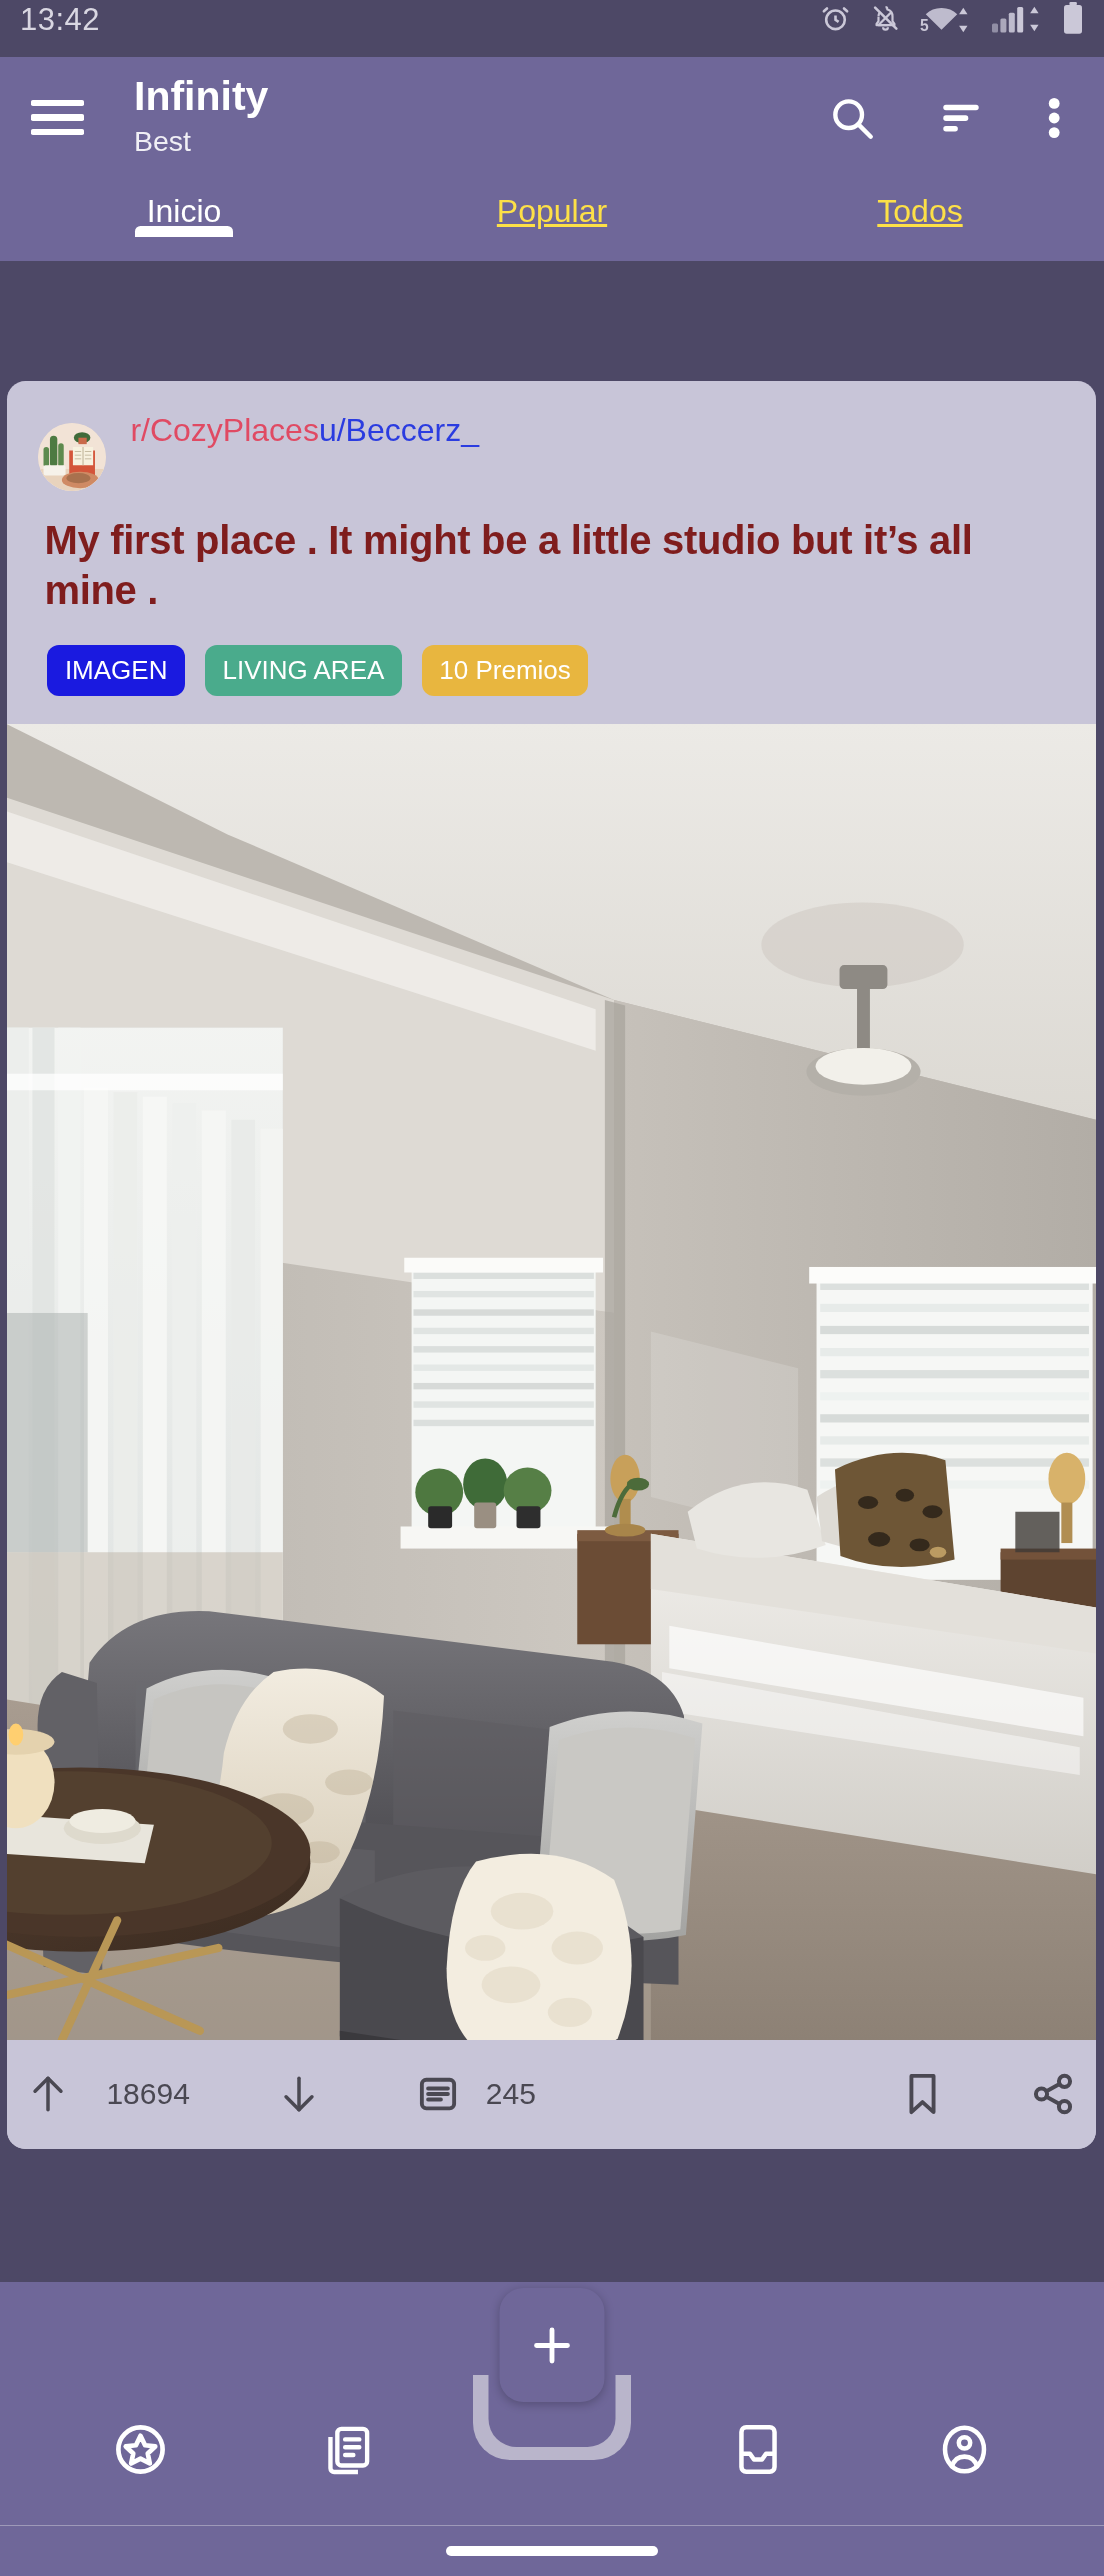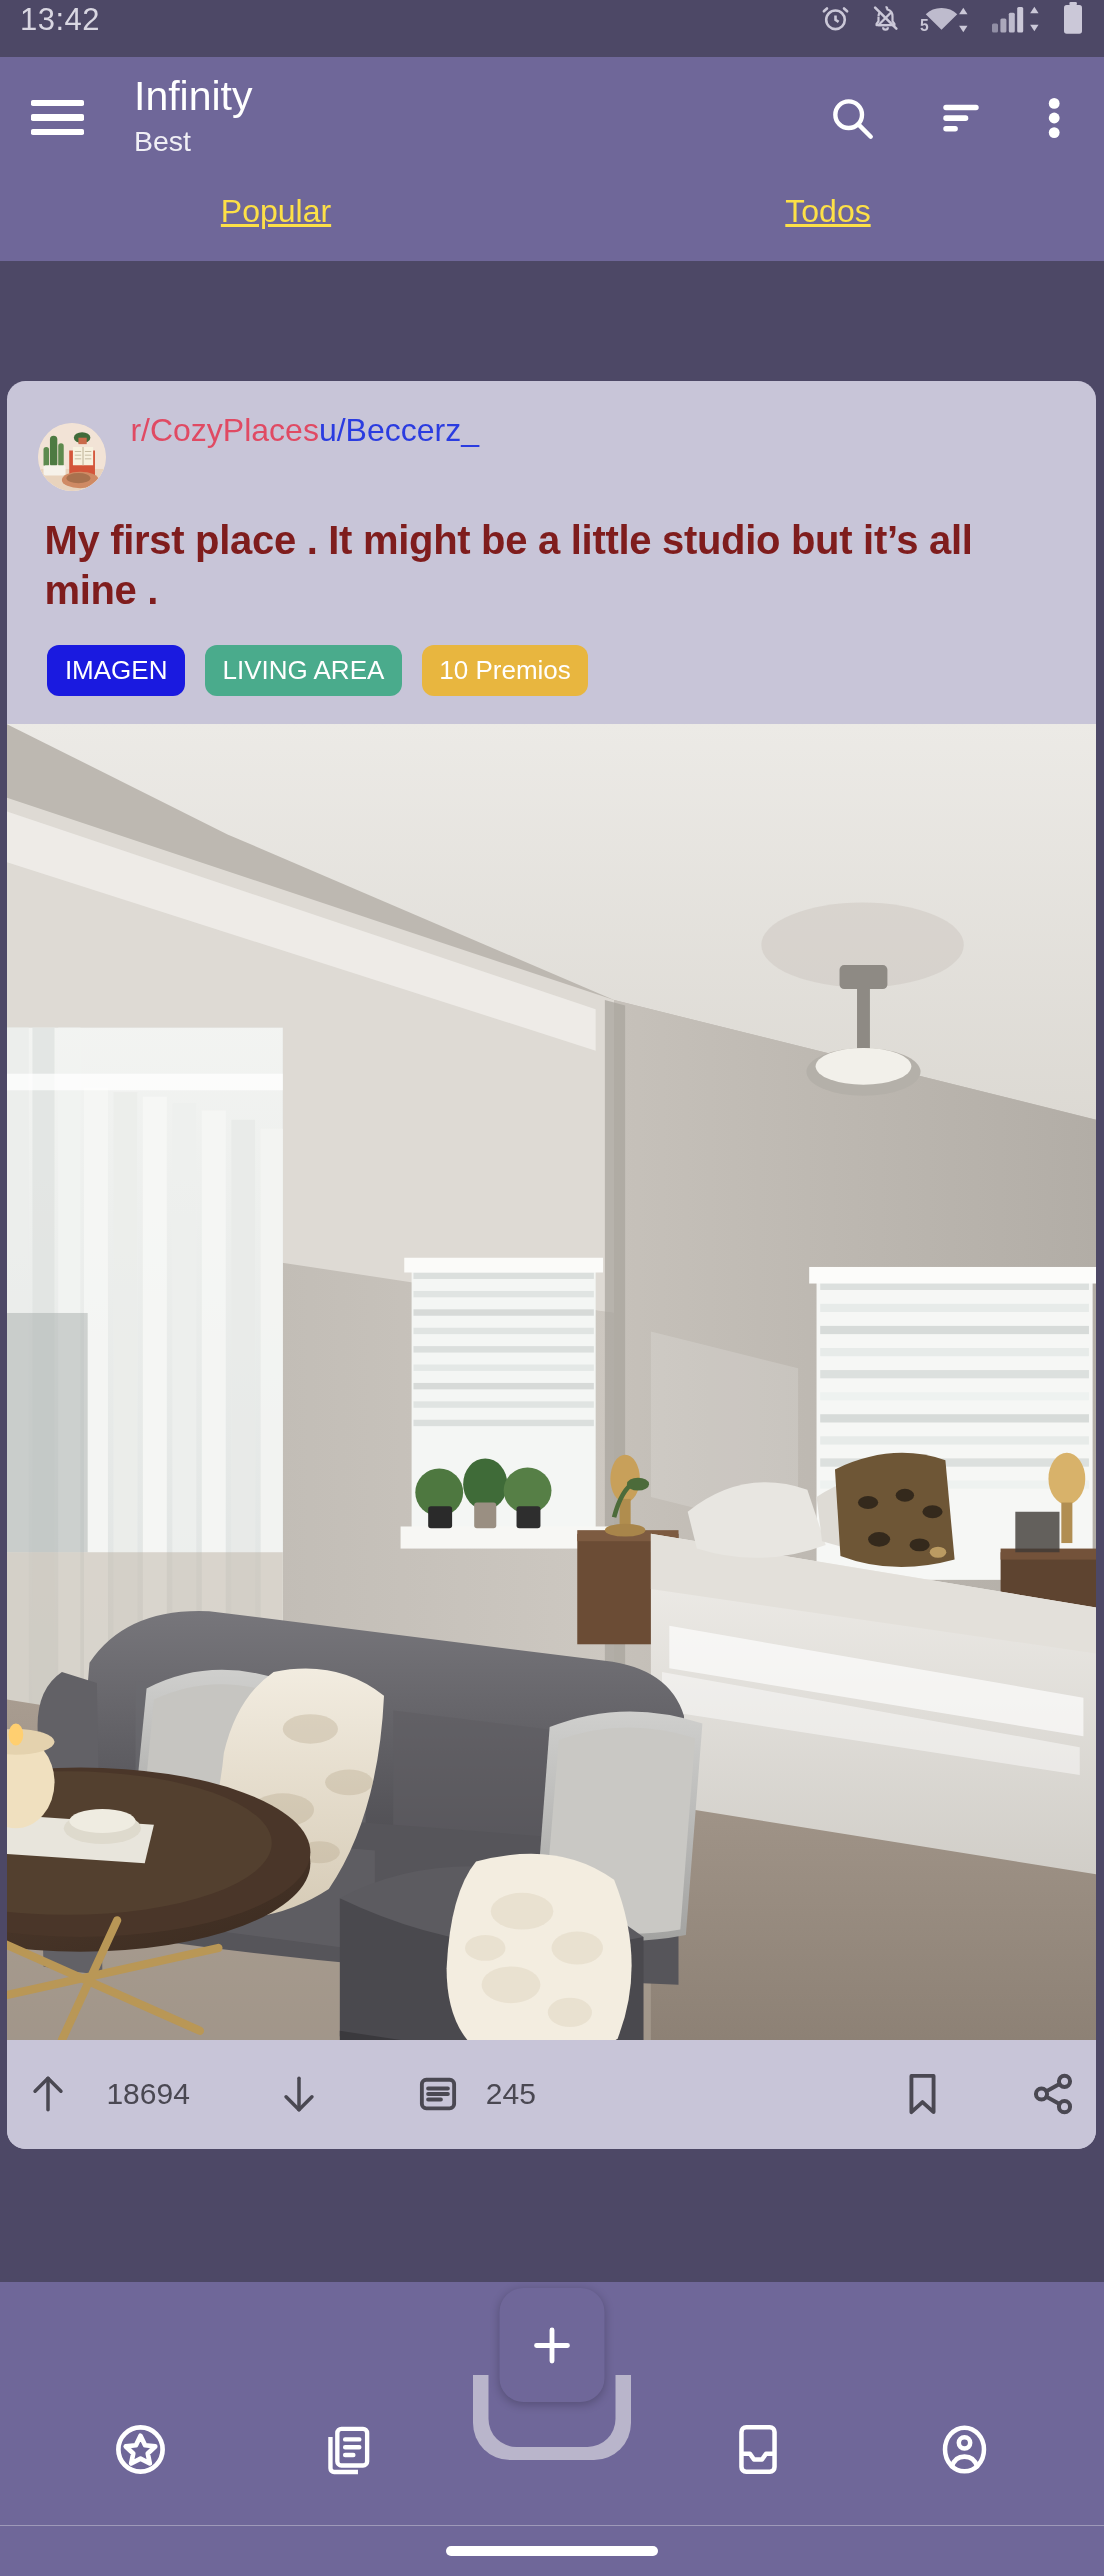--- a/index.html
+++ b/index.html
@@ -26,21 +26,21 @@
   
   .appbar {
     position:absolute; top:57px; left:0; width:1104px; height:204px;
     background:#6f6799;
   }
   .appbar-row { display:flex; align-items:center; height:121px; padding:0 31px; }
   .hamburger { width:57px; height:57px; display:flex; flex-direction:column;
                justify-content:center; gap:8.3px; cursor:pointer; flex:0 0 auto; }
   .hamburger span { display:block; width:53px; height:6.4px; background:#fff; border-radius:1.8px; }
   .title-block { margin-left:46px; display:flex; flex-direction:column; justify-content:center; }
-  .app-title { font-size:41px; color:#fff; line-height:1.05; font-weight:400; }
+  .app-title { font-size:41px; color:#fff; line-height:1.05; font-weight:700; }
   .app-sub { font-size:28.5px; color:#f0eff5; line-height:1.35; margin-top:3.7px; font-weight:400; }
   .appbar-actions { margin-left:auto; display:flex; align-items:center; gap:59px; padding-right:9.2px; }
   .act { cursor:pointer; display:flex; align-items:center; justify-content:center; }
 
   
   .tabs { display:flex; height:83px; align-items:flex-start; position:relative; }
   .tab { flex:1; text-align:center; color:#ffffff; font-size:32px;
          padding-top:14.7px; cursor:pointer; position:relative; }
   .tab.inactive { color:#fde047;text-decoration:underline; }
   .tab-ind { position:absolute; bottom:-7.4px; left:50%; transform:translateX(-50%);
@@ -201,20 +201,24 @@
           <svg width="18.4" height="50" viewBox="0 0 6 24" fill="#fff">
             <circle cx="3" cy="5" r="2.6"></circle>
               <circle cx="3" cy="12" r="2.6"></circle>
               <circle cx="3" cy="19" r="2.6"></circle>
           </svg>
         </div>
       </div>
     </div>
 
     <div class="tabs">
+      <div class="tab">
+        <span>Inicio</span>
+        <div class="tab-ind"></div>
+      </div>
       <div class="tab inactive">
         <span>Popular</span>
       </div>
       <div class="tab inactive">
         <span>Todos</span>
       </div>
     </div>
   </div>
 
   <div class="below-card" style="top:2282px;height:294px;"></div>

